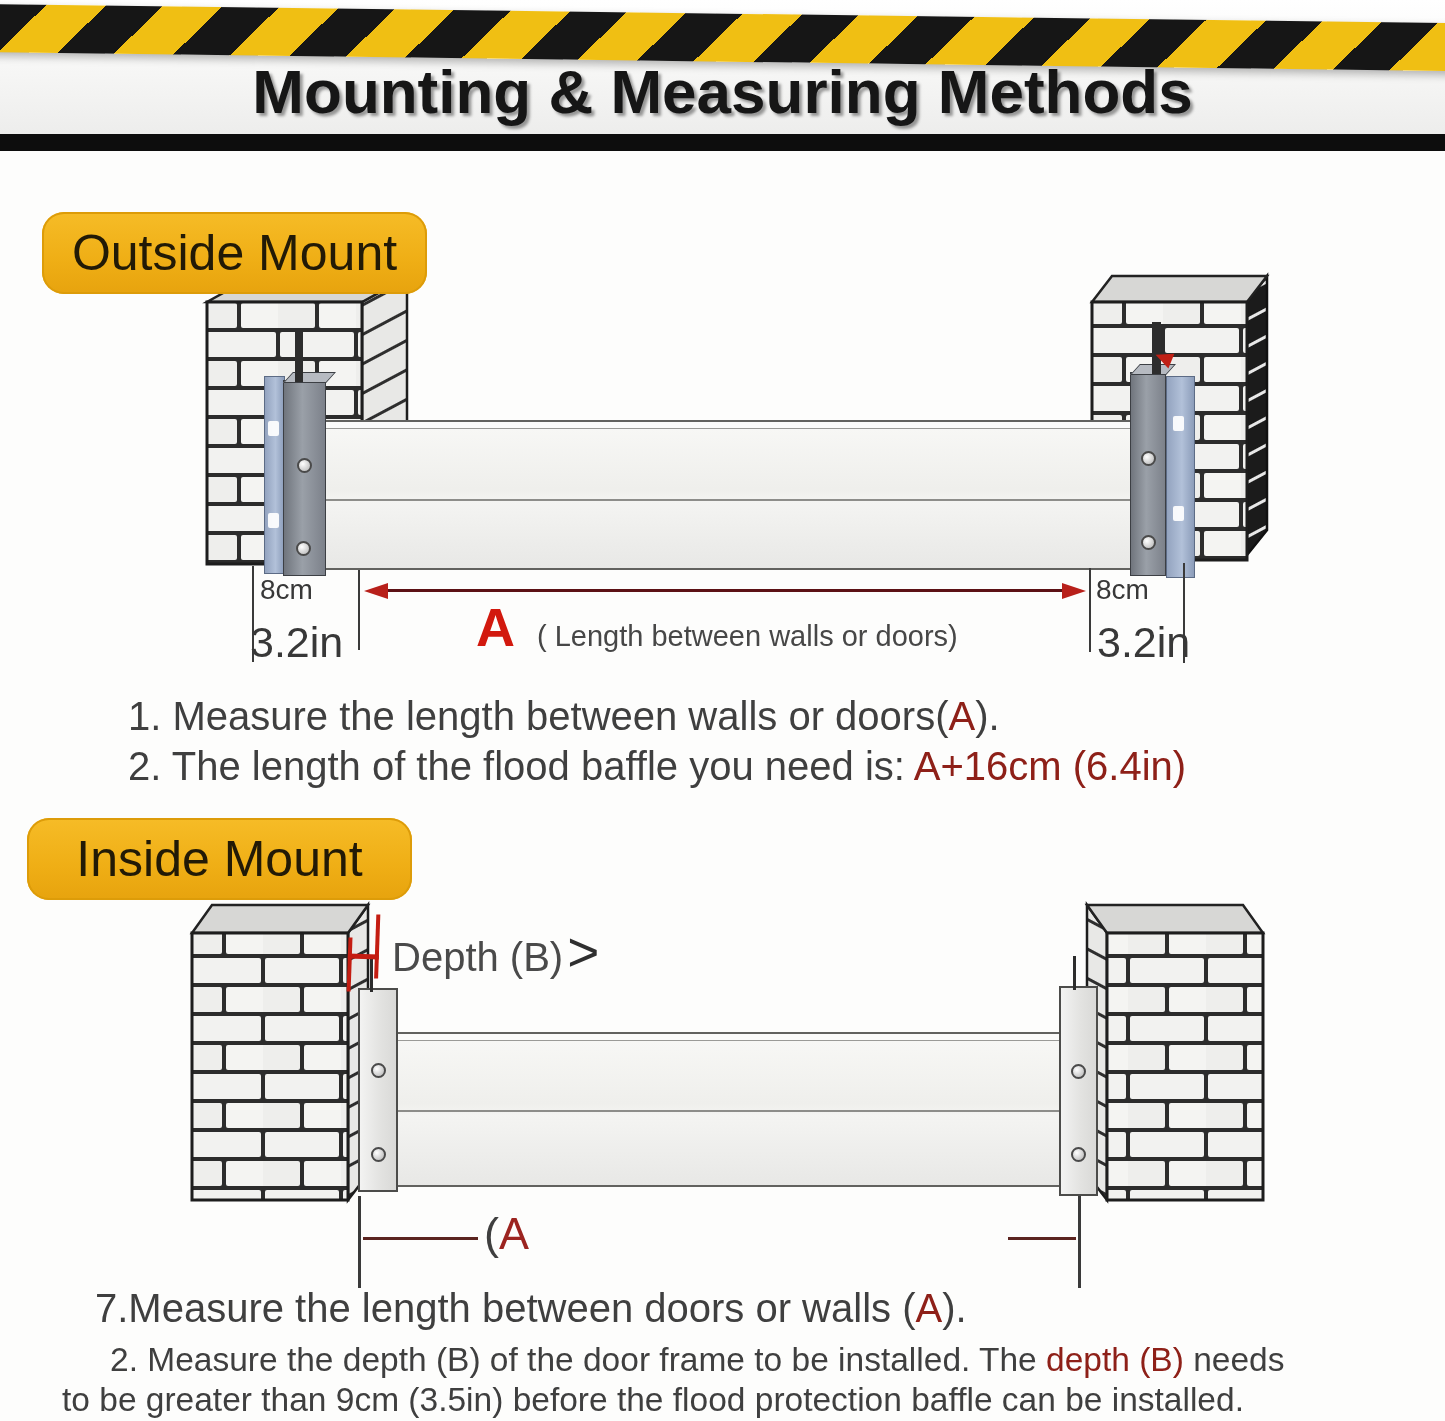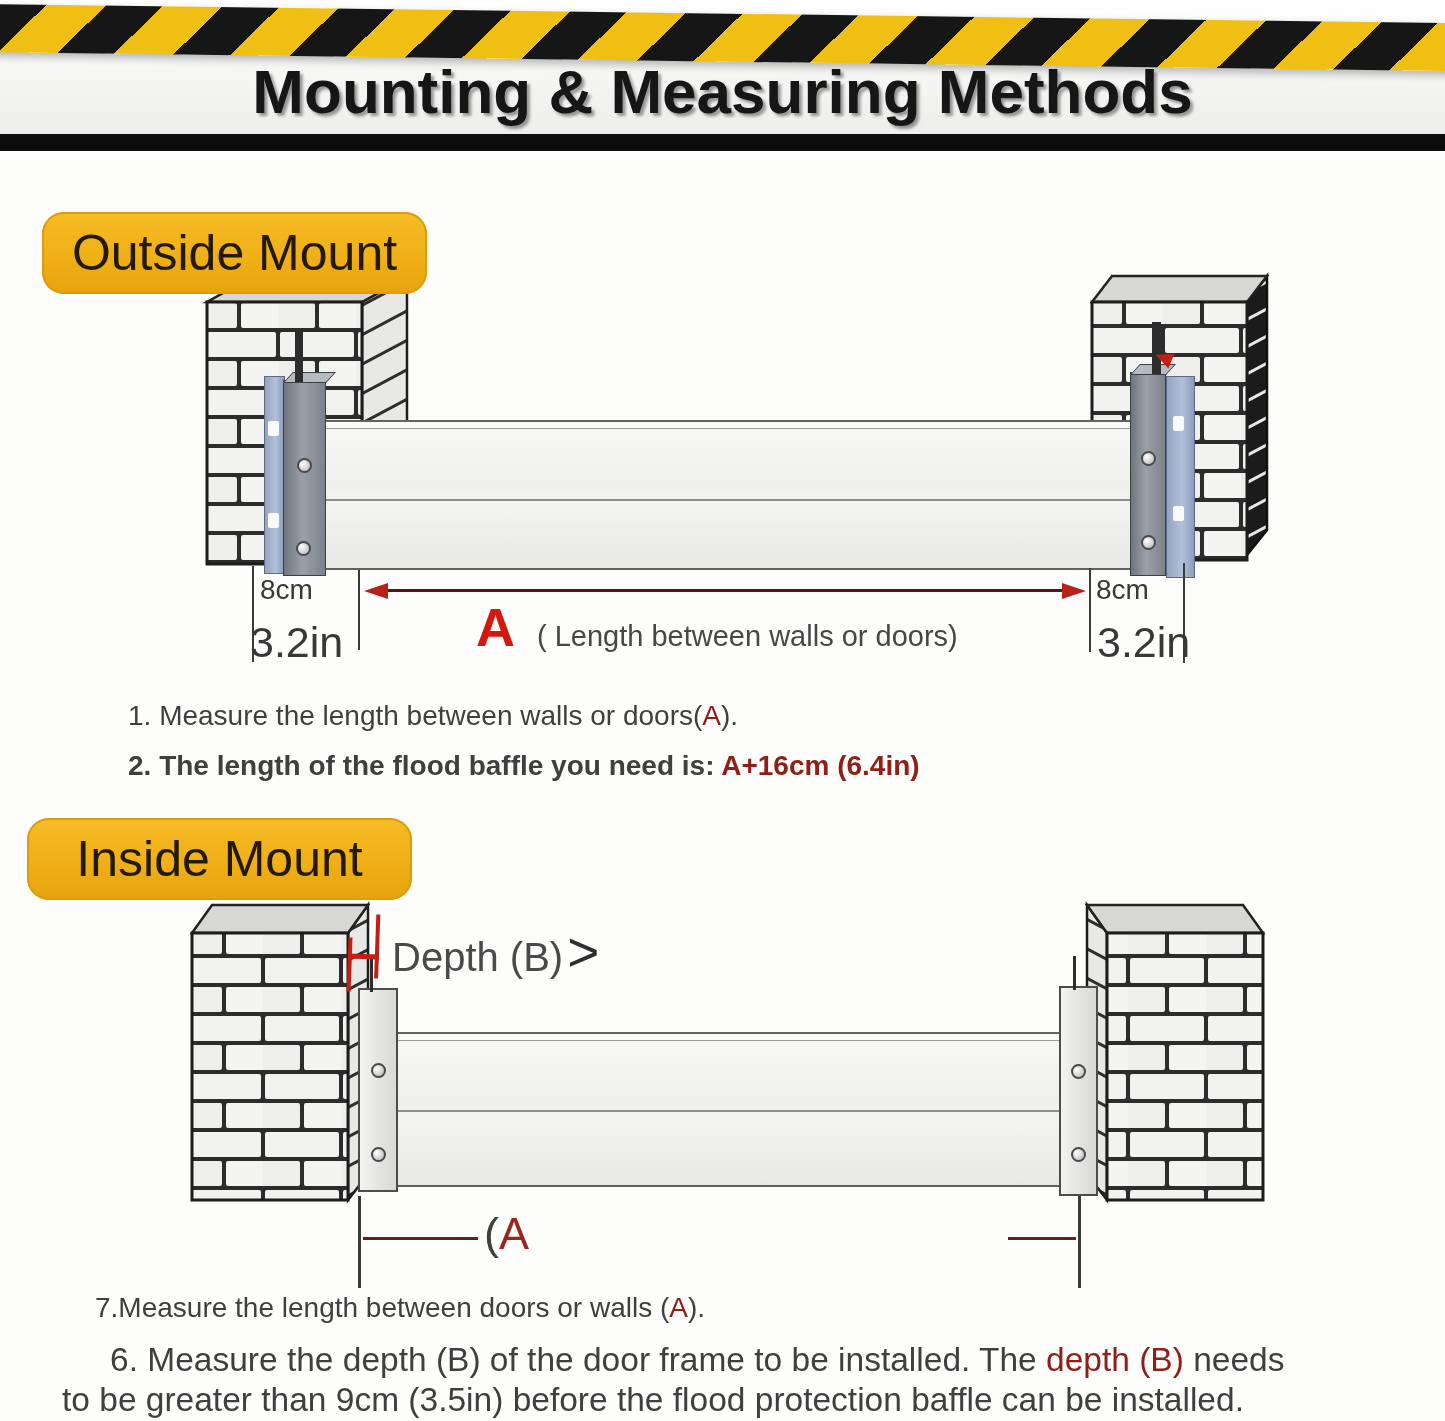--- a/index.html
+++ b/index.html
@@ -70,21 +70,21 @@
   .dim-in{font-size:43px;color:#383838;z-index:9;}
   .dim-arrow{height:16px;z-index:9;}
   .dim-arrow .shaft{position:absolute;left:18px;right:18px;top:6px;height:3px;background:#5c1115;}
   .dim-arrow .head-l{position:absolute;left:0;top:0;width:0;height:0;
     border-top:8px solid transparent;border-bottom:8px solid transparent;border-right:24px solid #b8201a;}
   .dim-arrow .head-r{position:absolute;right:0;top:0;width:0;height:0;
     border-top:8px solid transparent;border-bottom:8px solid transparent;border-left:24px solid #b8201a;}
   .arrow-caption{display:flex;align-items:baseline;z-index:9;}
   .arrow-caption .big-a{font-size:54px;font-weight:700;color:#d2190e;margin-right:2px;}
   .arrow-caption .cap-text{font-size:29px;color:#474747;margin-left:20px;}
-  .steps{z-index:9;font-size:28px;color:#3f3f3f;line-height:48px;white-space:nowrap;}
+  .steps{z-index:9;font-size:40px;color:#3f3f3f;line-height:48px;white-space:nowrap;}
   .red{color:#8e2018;}
   .depth-row{display:flex;align-items:baseline;z-index:9;white-space:nowrap;}
   .depth-label{font-size:40px;color:#4a4a4a;}
   .depth-gt{font-size:55px;font-weight:400;color:#2f2f2f;margin:0 4px;}
   .depth-val{font-size:42px;color:#97211b;}
   .len-caption{display:flex;align-items:baseline;z-index:9;font-size:45px;color:#3f3f3f;white-space:nowrap;}
   .len-caption .mid-a{color:#9c2420;}
   .hseg{height:3px;background:#5b2420;z-index:9;}
   .red-bracket{z-index:9;}
   .red-bracket div{position:absolute;background:#c41d12;}
@@ -177,21 +177,21 @@
   <div class="head-r"></div>
 </div>
 <div class="abs arrow-caption" style="left:476px;top:596px;">
   <span class="big-a">A</span>
   <span class="cap-text">( Length between walls or doors)</span>
 </div>
 
 <div class="abs steps" style="left:128px;top:692px;">
   <span>1. Measure the length between walls or doors(</span><span class="red">A</span><span>).</span>
 </div>
-<div class="abs steps" style="left:128px;top:742px;font-weight:bold;">
+<div class="abs steps" style="left:128px;top:742px;">
   <span>2. The length of the flood baffle you need is: </span><span class="red">A+16cm (6.4in)</span>
 </div>
 
 <div class="abs badge" style="left:27px;top:818px;">Inside Mount</div>
 
 <svg class="pillar" style="left:185px;top:898px;" width="200" height="310">
   <defs>
     <pattern id="bkC" patternUnits="userSpaceOnUse" width="78" height="58">
       <rect width="78" height="58" fill="#2c2c2c"></rect>
       <rect x="2" y="2" width="74" height="25" rx="2" fill="#f2f2f0"></rect>
@@ -257,17 +257,17 @@
 <div class="abs hseg" style="left:1008px;top:1237px;width:68px;"></div>
 <div class="abs len-caption" style="left:484px;top:1208px;">
   <span>(</span>
     <span class="mid-a">A</span>
 </div>
 
 <div class="abs steps" style="left:95px;top:1284px;">
   <span>7.Measure the length between doors or walls (</span><span class="red">A</span><span>).</span>
 </div>
 <div class="abs steps" style="left:110px;top:1336px;font-size:33.5px;">
-  <span>6. Measure the depth (B) of the door frame to be installed. The </span><span class="red">depth (B)</span><span> needs</span>
+  <span>2. Measure the depth (B) of the door frame to be installed. The </span><span class="red">depth (B)</span><span> needs</span>
 </div>
 <div class="abs steps" style="left:62px;top:1376px;font-size:33.5px;">
   <span>to be greater than 9cm (3.5in) before the flood protection baffle can be installed.</span>
 </div>
 
 </body></html>

